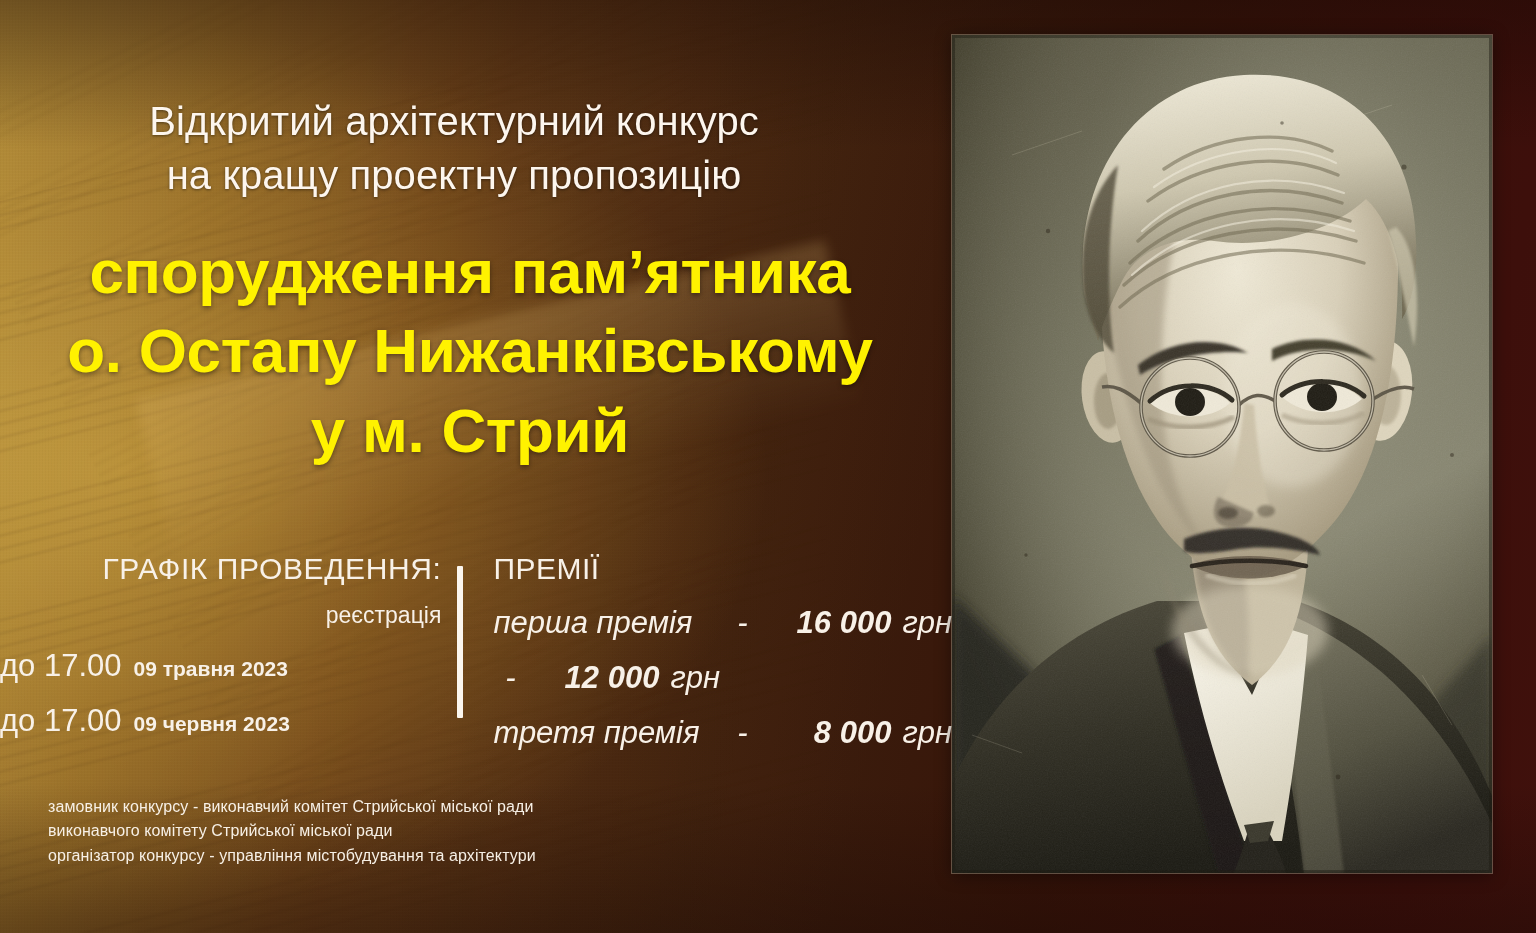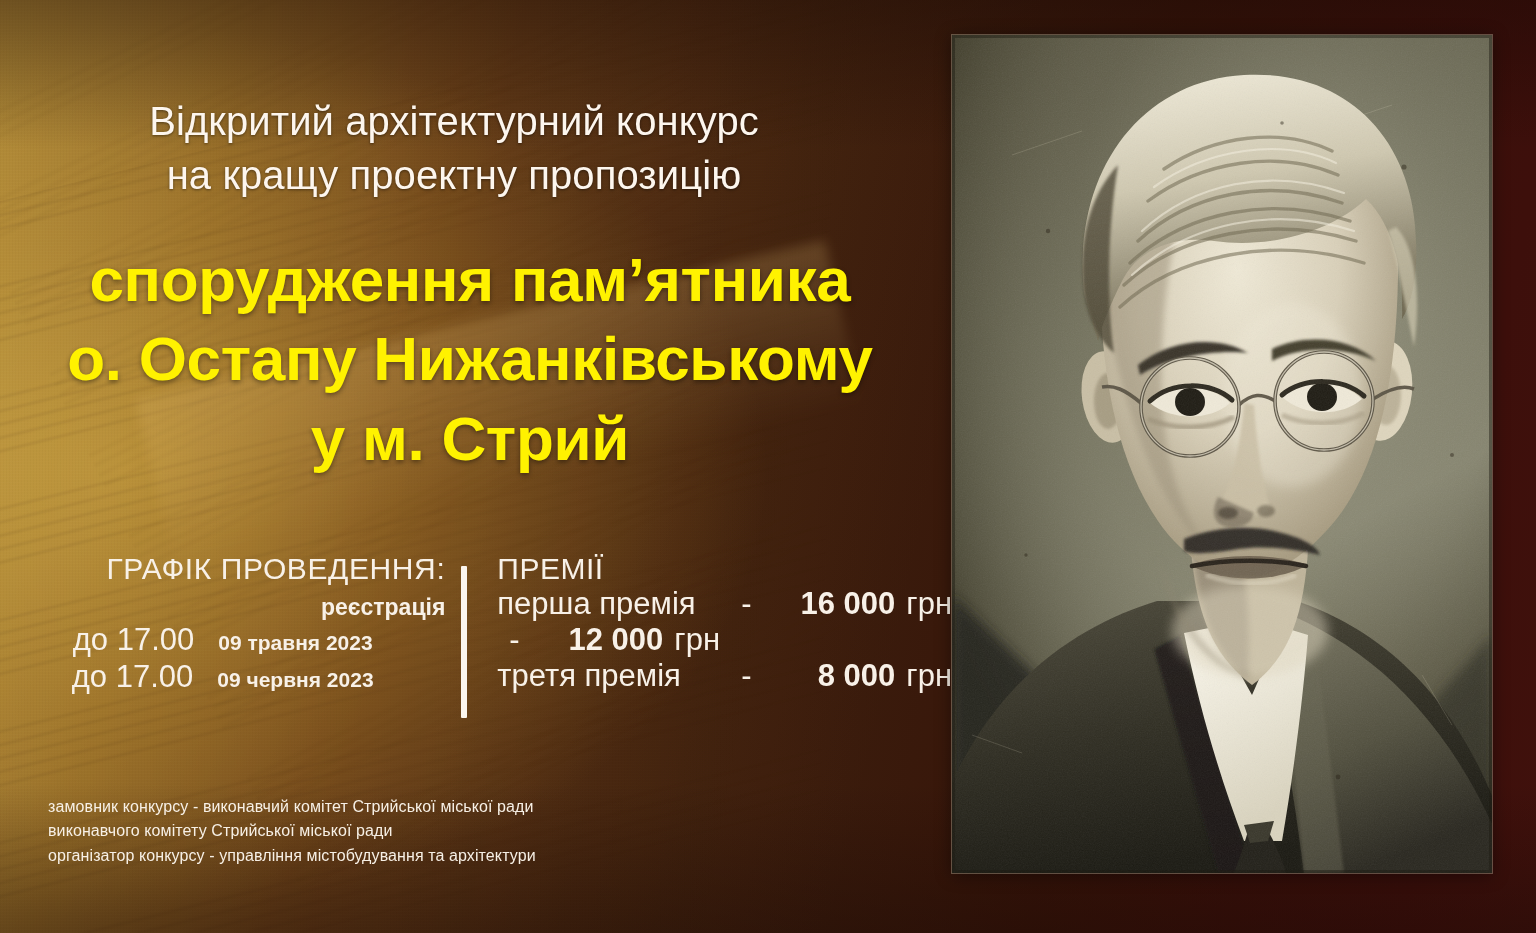--- a/index.html
+++ b/index.html
@@ -131,21 +131,21 @@
     line-height: 1.35;
     font-weight: 400;
     letter-spacing: .1px;
     text-shadow: 0 1px 3px rgba(0,0,0,.45);
     margin-left: 14px;
   }
   .headline div { white-space: nowrap; }
 
   .title {
     position: absolute;
-    left: 0; top: 240px;
+    left: 0; top: 232px;
     width: 940px;
     text-align: center;
     color: #fff200;
     font-size: 62px;
     font-weight: 700;
     line-height: 1.28;
     letter-spacing: -0.3px;
     text-shadow: 0 2px 5px rgba(0,0,0,.42);
   }
   .title div { white-space: nowrap; }
@@ -169,31 +169,31 @@
   .sched-title {
     font-size: 30px;
     font-weight: 400;
     letter-spacing: .6px;
     line-height: 1.12;
     white-space: nowrap;
     margin-left: 41px;
   }
   .sched-sub {
     font-size: 23px;
-    font-weight: 700;
+    font-weight: 400;
     line-height: 1.2;
-    margin-top: 8px;
+    margin-top: 16px;
     white-space: nowrap;
   }
   .sched-row {
     display: flex;
-    justify-content: center;
+    justify-content: flex-start;
     align-items: baseline;
-    gap: 24px;
-    margin-top: 1px;
+    gap: 12px;
+    margin-top: 19px;
     white-space: nowrap;
   }
   .sched-time { font-size: 31px; font-weight: 400; }
   .sched-date { font-size: 21px; font-weight: 700; }
 
   .divider {
     width: 6px;
     height: 152px;
     margin-top: 14px;
     background: #fbf6ef;
@@ -208,23 +208,24 @@
   }
   .prizes-title {
     font-size: 30px;
     letter-spacing: .5px;
     line-height: 1.12;
     white-space: nowrap;
   }
   .prize-row {
     display: flex;
     align-items: baseline;
-    margin-top: 0;
+    margin-top: 19px;
     white-space: nowrap;
     font-size: 31px;
+    font-style: italic;
   }
   .p-name  { width: 232px; font-weight: 400; }
   .p-dash  { width: 34px; text-align: center; font-weight: 400; }
   .p-amt   { font-weight: 700; text-align: right; min-width: 132px; }
   .p-cur   { font-weight: 400; padding-left: 11px; }
 
   
   .footer {
     position: absolute;
     left: 48px; top: 795px;

